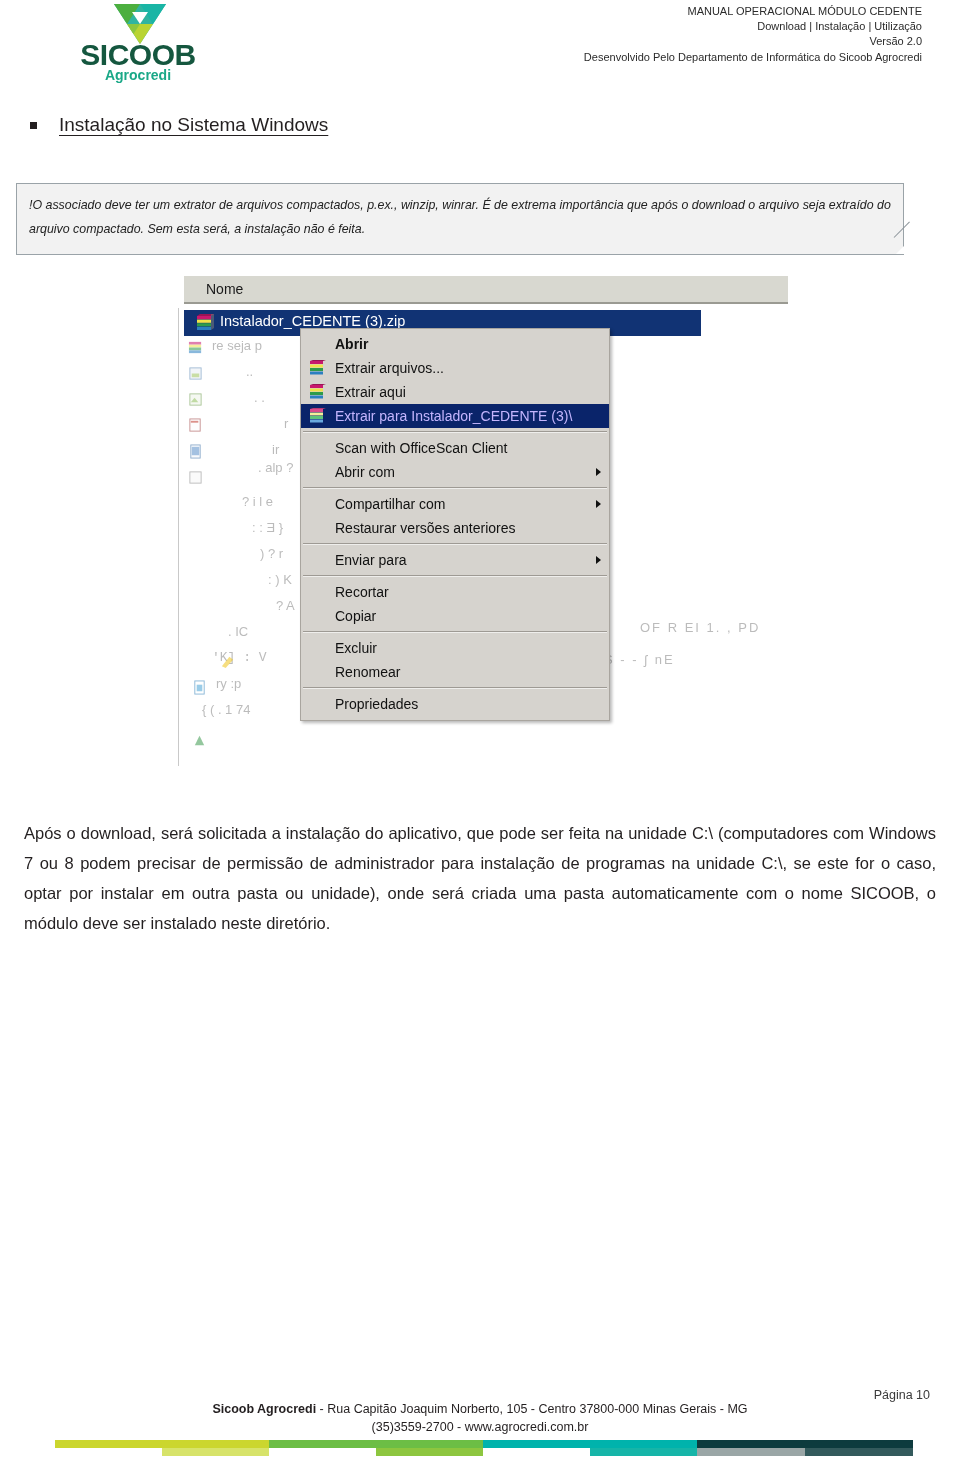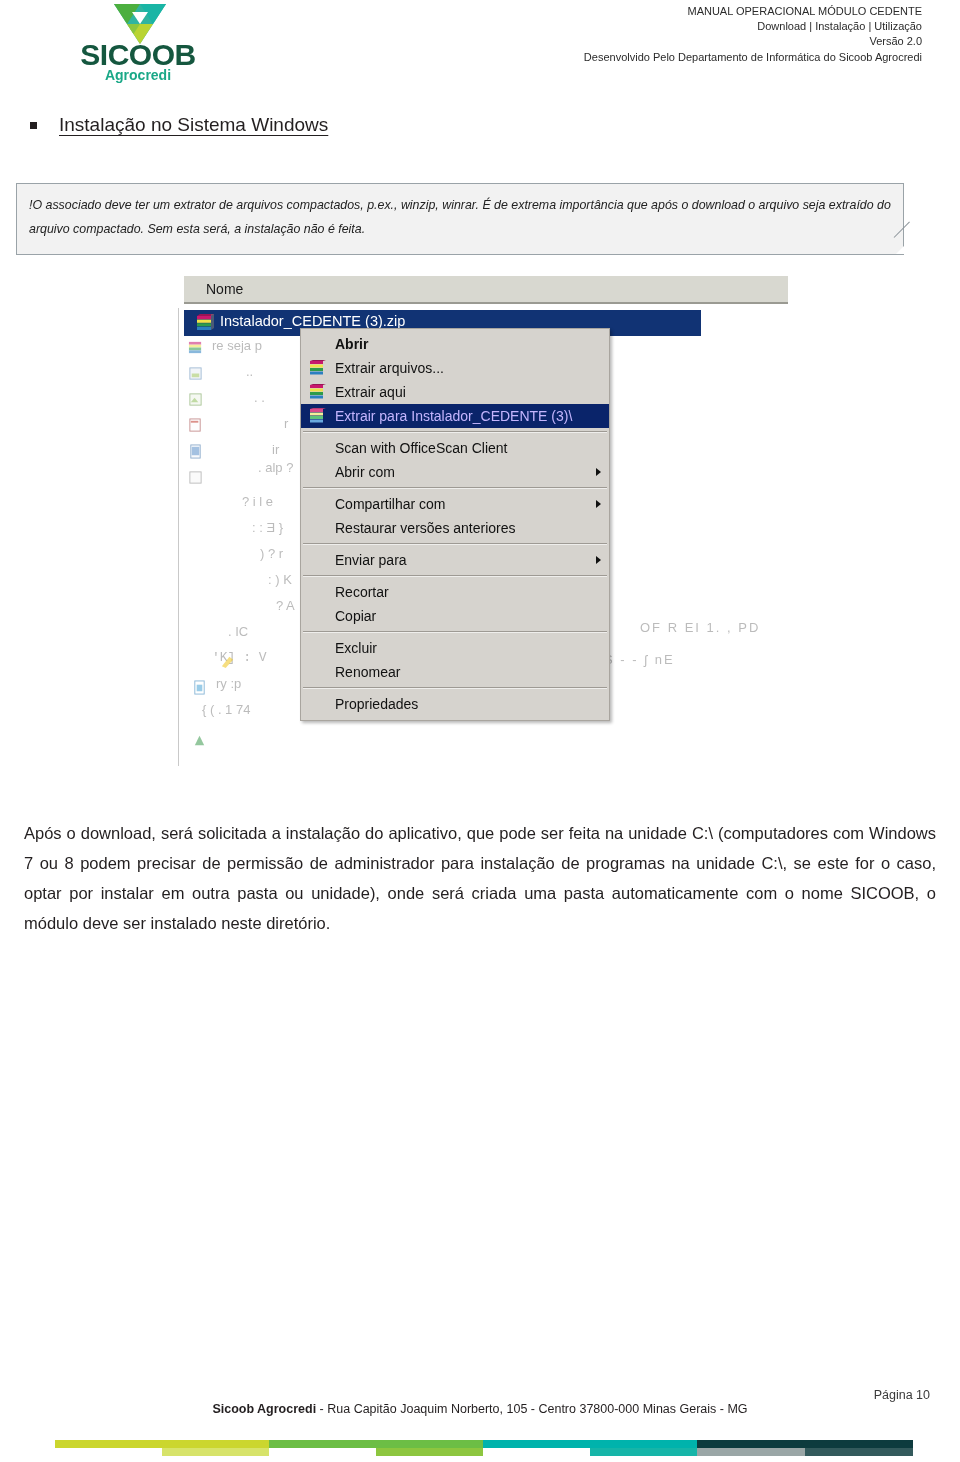--- a/index.html
+++ b/index.html
@@ -494,20 +494,21 @@
 </div>
 
 <div id="body-paragraph">Após o download, será solicitada a instalação do aplicativo, que pode ser feita na unidade C:\ (computadores com Windows 7 ou 8 podem precisar de permissão de administrador para instalação de programas na unidade C:\, se este for o caso, optar por instalar em outra pasta ou unidade), onde será criada uma pasta automaticamente com o nome SICOOB, o módulo deve ser instalado neste diretório.</div>
 
 <div id="page-number">Página 10</div>
 
 <div id="footer-address">
   <div>
     <span class="org">Sicoob Agrocredi</span><span> - Rua Capitão Joaquim Norberto, 105 - Centro 37800-000 Minas Gerais - MG</span>
   </div>
+  <div>(35)3559-2700 - www.agrocredi.com.br</div>
 </div>
 
 <div id="footer-bars">
   <div class="bar-row top">
     <div class="bar-seg" style="width:107px;background:#cbd62e;"></div>
     <div class="bar-seg" style="width:107px;background:#cbd62e;"></div>
     <div class="bar-seg" style="width:107px;background:#6cbe45;"></div>
     <div class="bar-seg" style="width:107px;background:#6cbe45;"></div>
     <div class="bar-seg" style="width:107px;background:#00b3ac;"></div>
     <div class="bar-seg" style="width:107px;background:#00b3ac;"></div>

